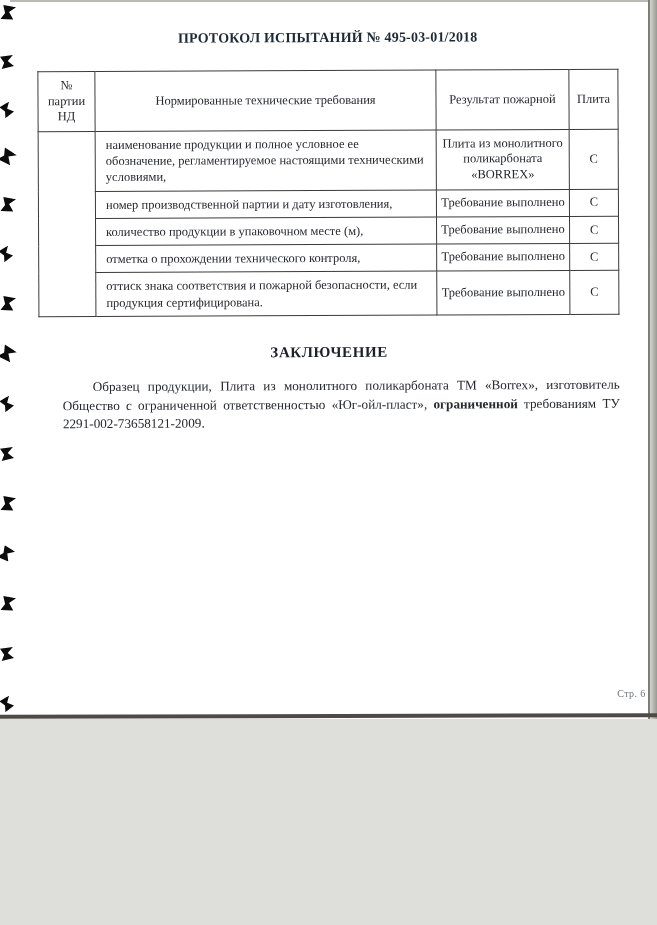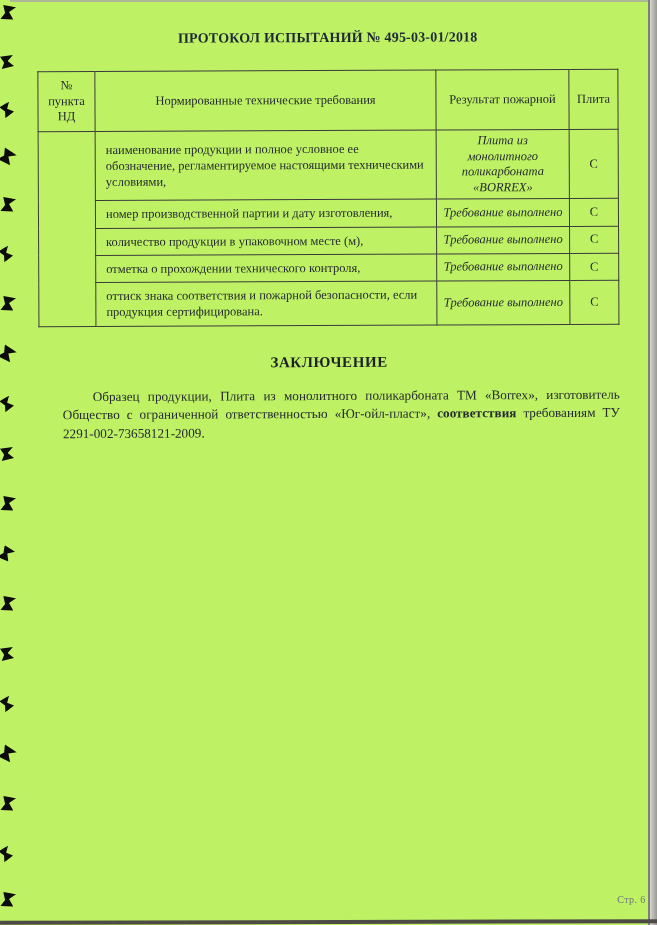--- a/index.html
+++ b/index.html
@@ -4,22 +4,22 @@
 <style>
   * { box-sizing: border-box; margin: 0; padding: 0; }
   html, body { width: 657px; height: 925px; }
   body {
     font-family: "Liberation Serif", "DejaVu Serif", serif;
     background: #dededb;
   }
   .page {
     position: relative;
     width: 657px;
-    height: 925px;
-    background: #bef264;
+    height: 719px;
+    background: #ffffff;
     overflow: hidden;
   }
   
   .edge-top {
     position: absolute; top: 0; left: 10px; right: 0; height: 2px;
     background: #a9a9a3; opacity: .8;
   }
   .edge-right {
     position: absolute; top: 0; right: 0; width: 9px; height: 100%;
     background: linear-gradient(to right, #e6e6e2, #9a9a94);
@@ -73,21 +73,21 @@
     font-weight: normal;
     text-align: center;
     padding: 6px 3px;
     line-height: 1.25;
   }
   .col-nd { width: 57px; }
   .col-req { width: 341px; }
   .col-res { width: 133px; }
   .col-verdict { width: 49px; }
   .req-cell { text-align: left; padding: 5px 8px 5px 10px; line-height: 1.3; }
-  .res-cell { text-align: center; padding: 3px 4px; line-height: 1.25; font-style: italic; }
+  .res-cell { text-align: center; padding: 3px 4px; line-height: 1.25; }
   .verdict-cell { text-align: center; font-size: 13.5px; padding: 2px; }
   .nd-cell { background: transparent; }
   .conclusion-heading {
     margin-top: 28px;
     text-align: center;
     font-size: 15px;
     font-weight: bold;
     letter-spacing: .6px;
     color: #1d2026;
   }
@@ -143,21 +143,21 @@
 
     <table class="req-table">
       <colgroup>
         <col class="col-nd">
           <col class="col-req">
           <col class="col-res">
           <col class="col-verdict">
       </colgroup>
       <thead>
         <tr>
-          <th>№ пункта НД</th>
+          <th>№ партии НД</th>
           <th>Нормированные технические требования</th>
           <th>Результат пожарной</th>
           <th>Плита</th>
         </tr>
       </thead>
       <tbody>
         <tr>
           <td class="nd-cell" rowspan="5"></td>
           <td class="req-cell">наименование продукции и полное условное ее обозначение, регламентируемое настоящими техническими условиями,</td>
           <td class="res-cell">Плита из монолитного поликарбоната «BORREX»</td>
@@ -181,21 +181,21 @@
         <tr>
           <td class="req-cell">оттиск знака соответствия и пожарной безопасности, если продукция сертифицирована.</td>
           <td class="res-cell">Требование выполнено</td>
           <td class="verdict-cell">С</td>
         </tr>
       </tbody>
     </table>
 
     <h2 class="conclusion-heading">ЗАКЛЮЧЕНИЕ</h2>
 
-    <p class="conclusion-text"><span>Образец продукции, Плита из монолитного поликарбоната ТМ «Borrex», изготовитель Общество с ограниченной ответственностью «Юг-ойл-пласт», </span><b>соответствия</b><span> требованиям ТУ 2291-002-73658121-2009.</span></p>
+    <p class="conclusion-text"><span>Образец продукции, Плита из монолитного поликарбоната ТМ «Borrex», изготовитель Общество с ограниченной ответственностью «Юг-ойл-пласт», </span><b>ограниченной</b><span> требованиям ТУ 2291-002-73658121-2009.</span></p>
 
   </div>
 
   <div class="footer">Стр. 6 из 6</div>
 
   <div class="edge-top"></div>
   <div class="edge-right"></div>
   <div class="edge-bottom"></div>
 
 </div>

